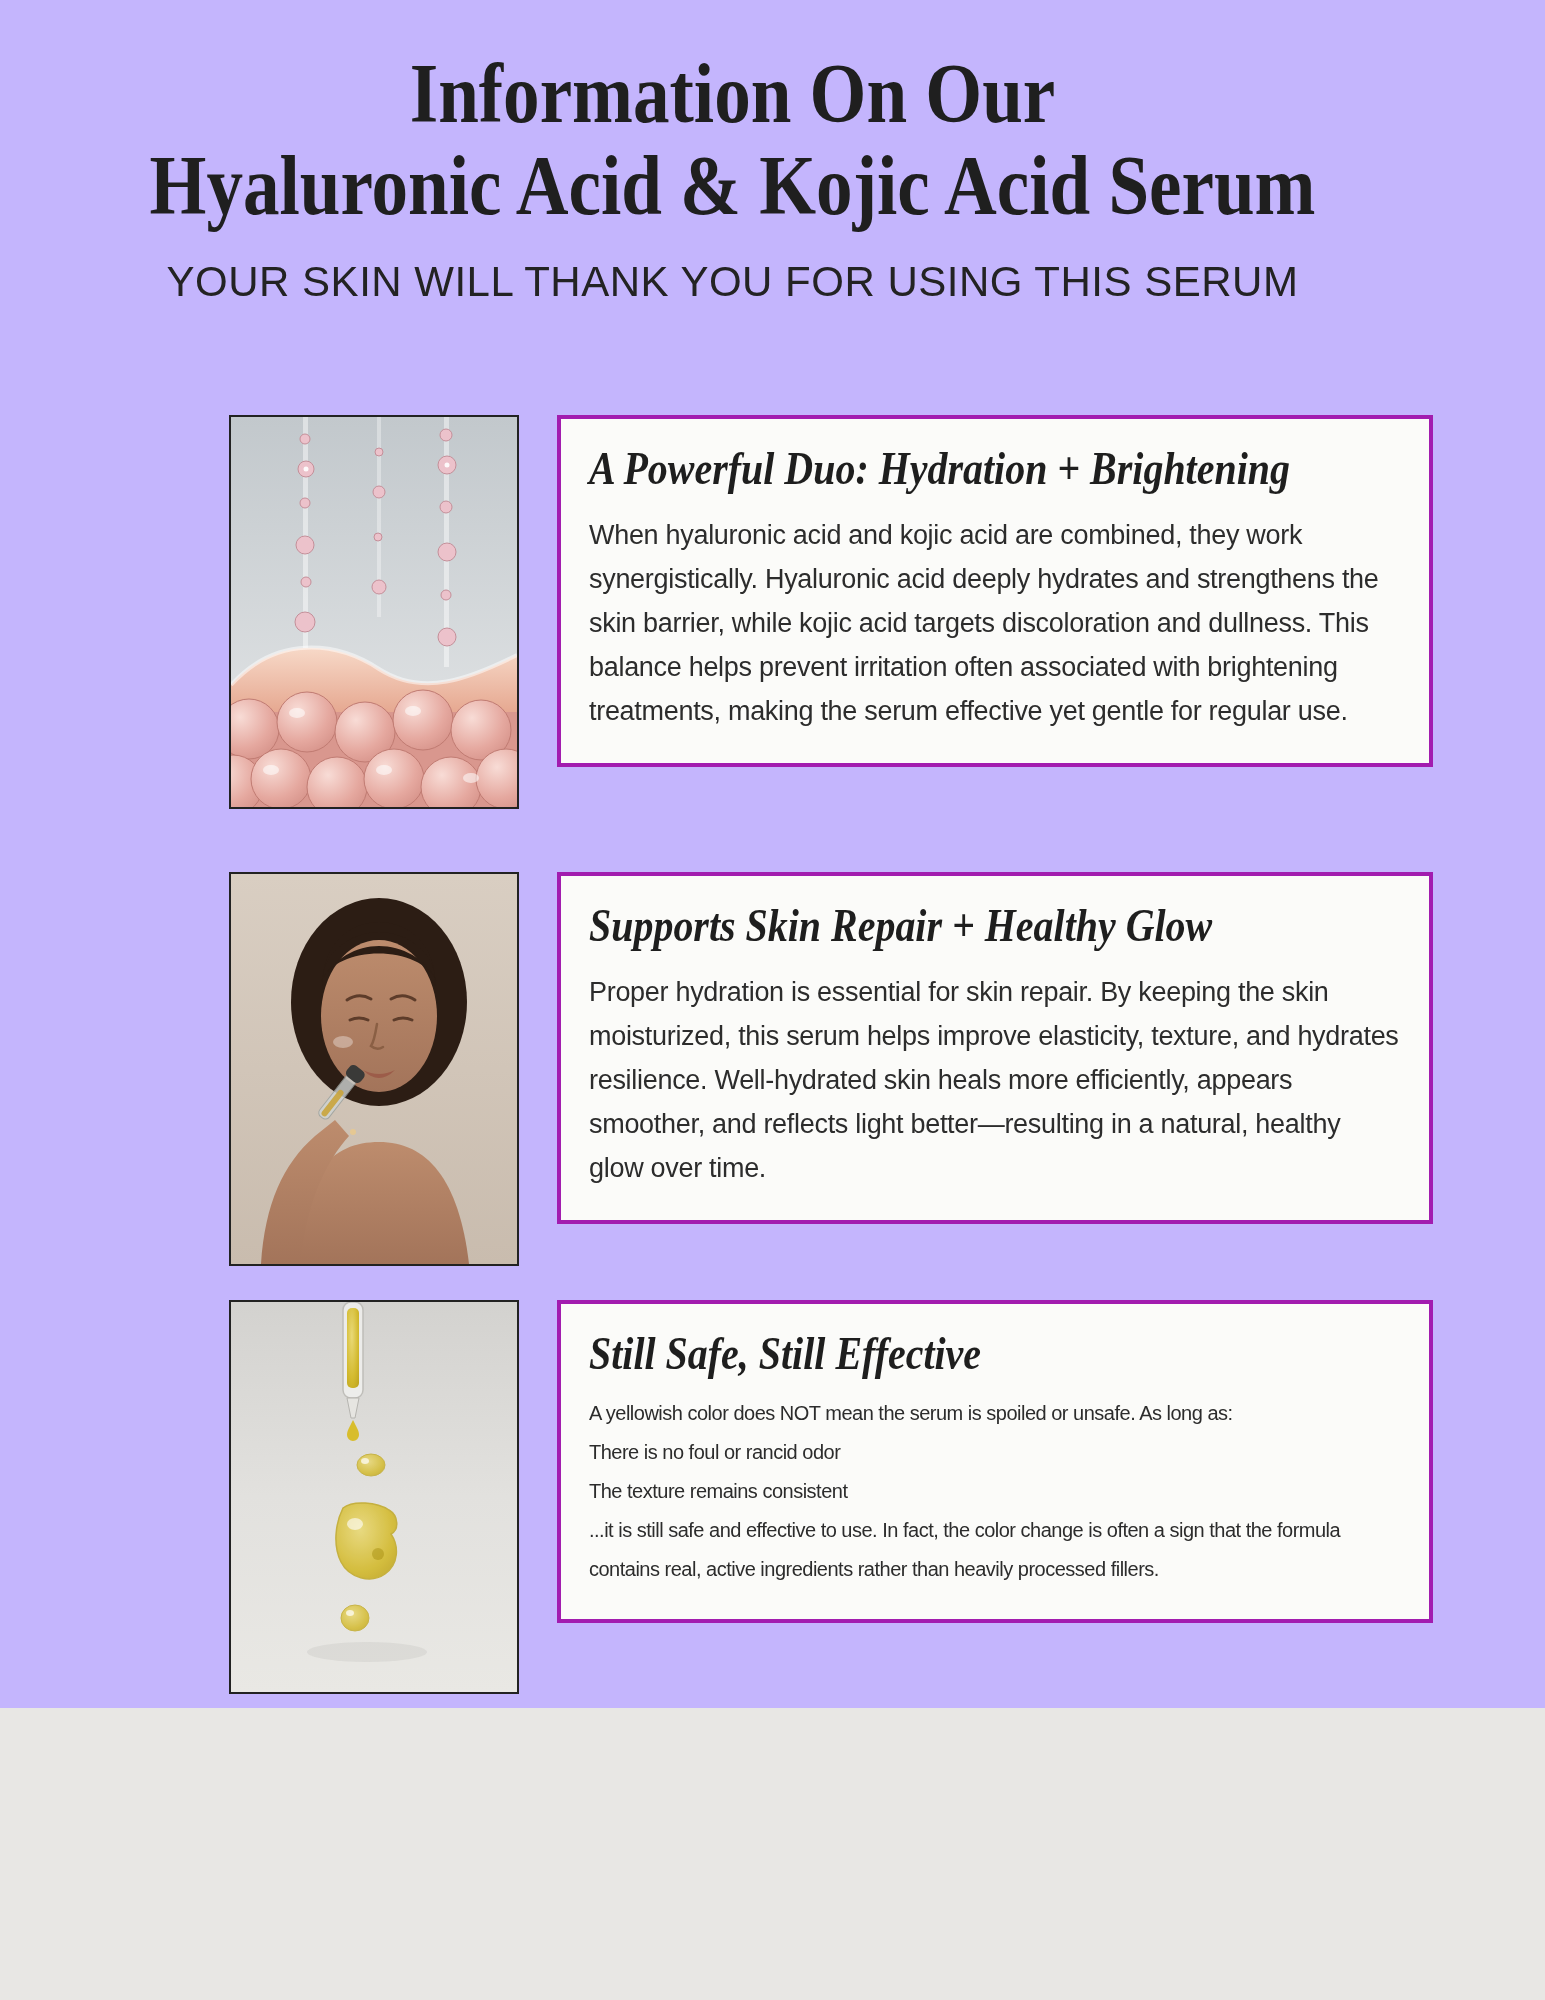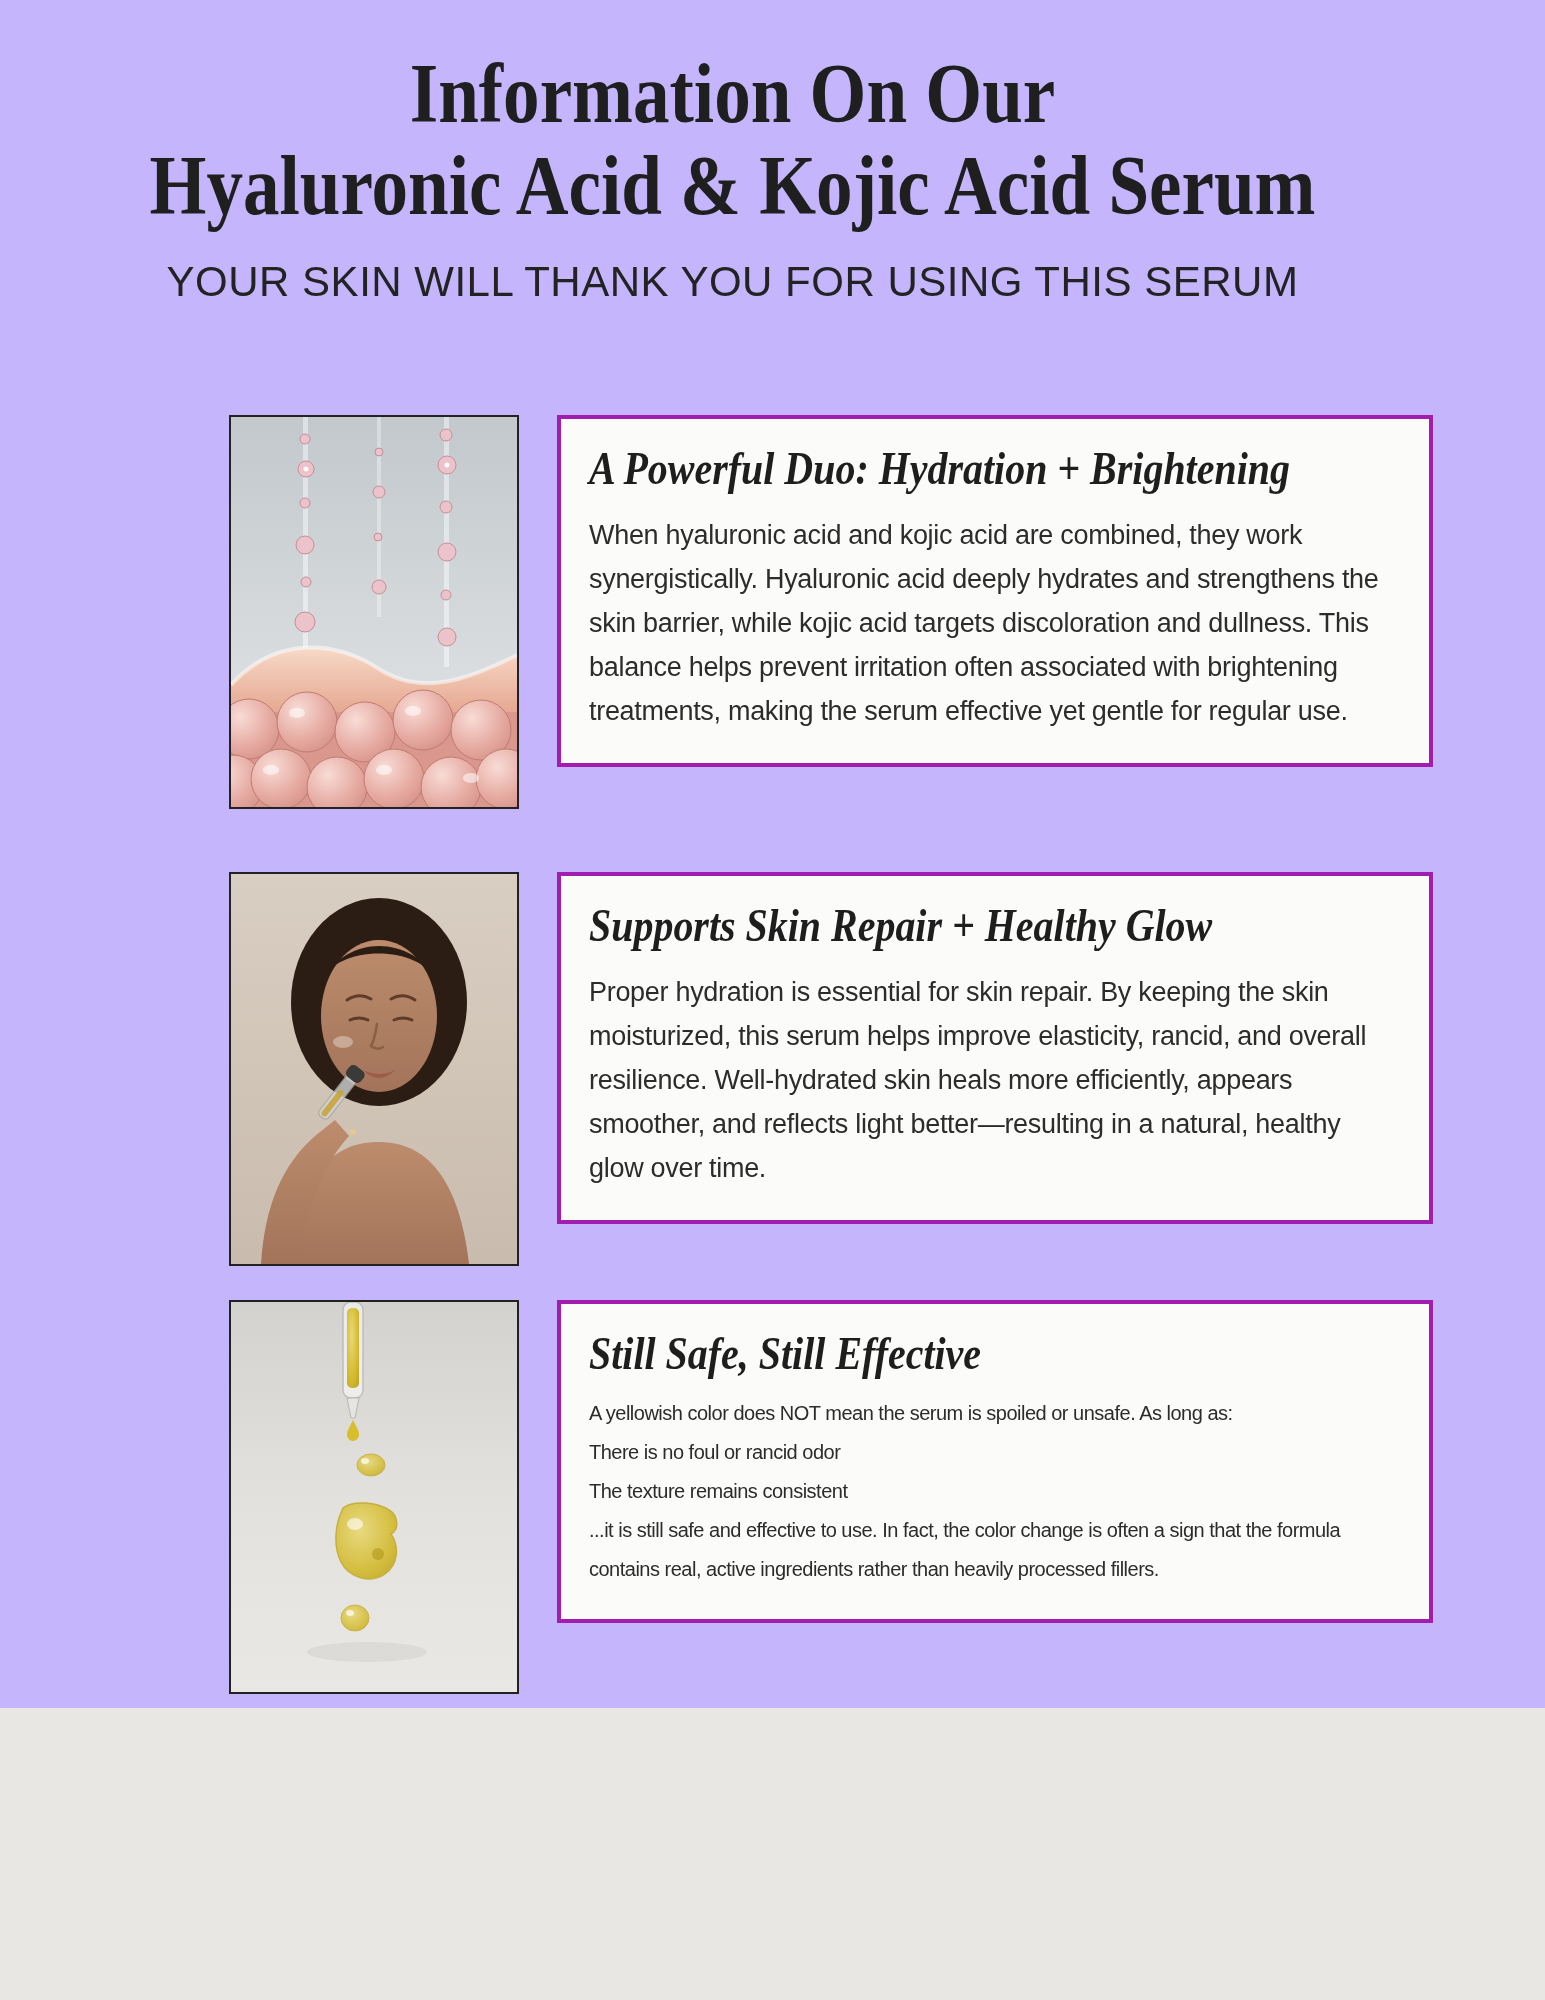--- a/index.html
+++ b/index.html
@@ -210,21 +210,21 @@
         <g transform="rotate(38 104 226)">
           <rect x="98" y="196" width="12" height="52" rx="5" fill="#cfd4d2" opacity="0.8" stroke="#9aa09d" stroke-width="1"></rect>
           <rect x="101" y="214" width="6" height="32" rx="3" fill="#c9a43c" opacity="0.9"></rect>
           <rect x="95" y="186" width="18" height="14" rx="5" fill="#3a3a38"></rect>
         </g>
         <circle cx="122" cy="258" r="3" fill="#e8c98f" opacity="0.9"></circle>
       </svg>
     </div>
     <div class="card">
       <div class="card-heading">Supports Skin Repair + Healthy Glow</div>
-      <div class="card-body">Proper hydration is essential for skin repair. By keeping the skin moisturized, this serum helps improve elasticity, rancid, and overall resilience. Well-hydrated skin heals more efficiently, appears smoother, and reflects light better—resulting in a natural, healthy glow over time.</div>
+      <div class="card-body">Proper hydration is essential for skin repair. By keeping the skin moisturized, this serum helps improve elasticity, texture, and hydrates resilience. Well-hydrated skin heals more efficiently, appears smoother, and reflects light better—resulting in a natural, healthy glow over time.</div>
     </div>
   </div>
 
   <div class="row row-3">
     <div class="photo">
       <svg viewBox="0 0 286 390" xmlns="http://www.w3.org/2000/svg">
         <defs>
           <linearGradient id="p3bg" x1="0" y1="0" x2="0" y2="1">
             <stop offset="0" stop-color="#d3d2cf"></stop>
               <stop offset="0.5" stop-color="#e2e1de"></stop>

